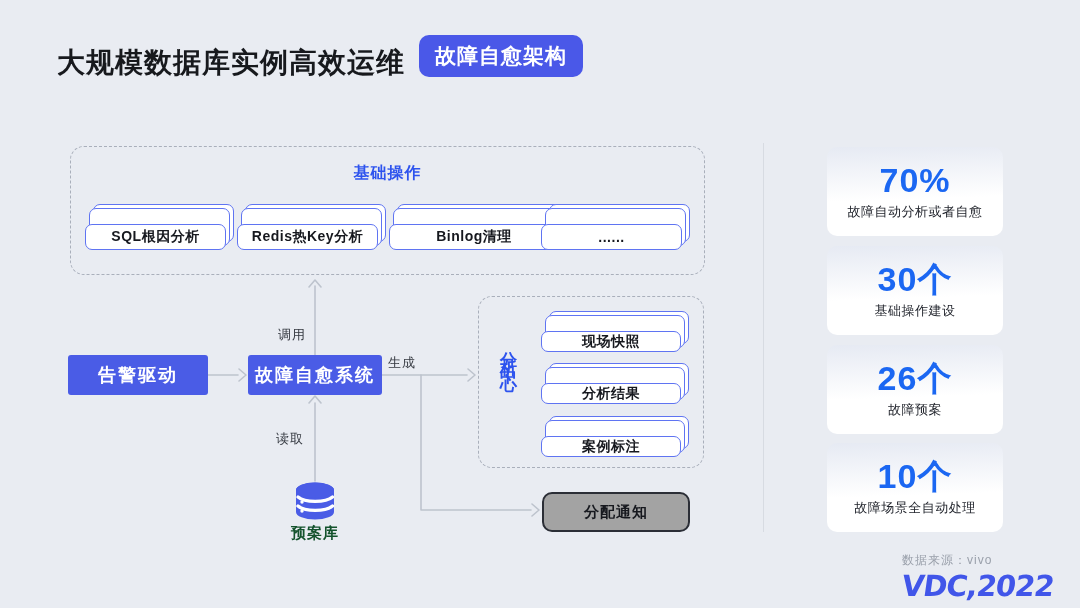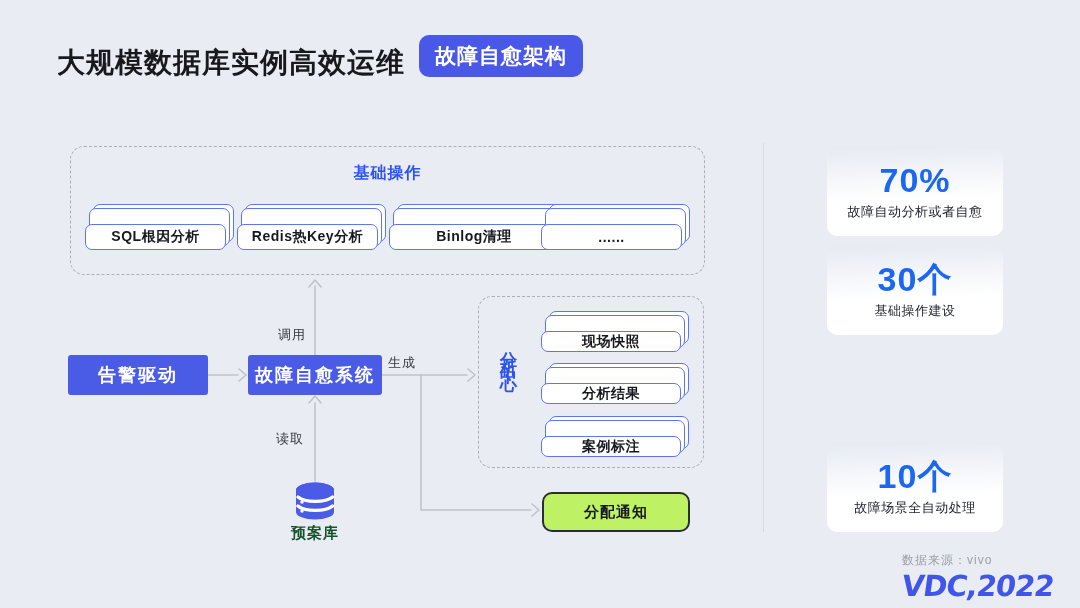--- a/index.html
+++ b/index.html
@@ -29,21 +29,21 @@
   .stack .l1 { transform:translate(8px,-8px); }
   .stack .l2 { transform:translate(4px,-4px); }
   .stack .face { display:flex; align-items:center; justify-content:center;
                  font-size:14px; font-weight:bold; color:#16181e; letter-spacing:0.5px;margin-top:12px; }
 
   
   .blue-box { position:absolute; background:#4a5ce6; color:#fff; display:flex; align-items:center;
               justify-content:center; font-size:18px; font-weight:bold; letter-spacing:2px; border-radius:3px; }
   .alert-box { left:68px; top:355px; width:140px; height:40px; }
   .heal-box  { left:248px; top:355px; width:134px; height:40px; }
-  .notify-box { position:absolute; left:542px; top:492px; width:148px; height:40px; background:#bef264;
+  .notify-box { position:absolute; left:542px; top:492px; width:148px; height:40px; background:#a3a3a3;
                 border:2px solid #2b2e36; border-radius:10px; display:flex; align-items:center;
                 justify-content:center; font-size:15px; font-weight:bold; color:#16181e; letter-spacing:1px; }
 
   
   .edge-label { position:absolute; font-size:13px; color:#33373f; font-weight:500; letter-spacing:1px; }
 
   
   .connectors { position:absolute; left:0; top:0; width:1080px; height:608px; pointer-events:none; }
   .connectors path, .connectors polyline { stroke:#bdc3cd; stroke-width:1.6; fill:none;
                                            stroke-linecap:round; stroke-linejoin:round; }
@@ -151,20 +151,24 @@
 
   <div class="stats-divider"></div>
   <div class="stat-card" style="top:147px;">
     <div class="stat-value">70%</div>
     <div class="stat-label">故障自动分析或者自愈</div>
   </div>
   <div class="stat-card" style="top:246px;">
     <div class="stat-value">30个</div>
     <div class="stat-label">基础操作建设</div>
   </div>
+  <div class="stat-card" style="top:345px;">
+    <div class="stat-value">26个</div>
+    <div class="stat-label">故障预案</div>
+  </div>
   <div class="stat-card" style="top:443px;">
     <div class="stat-value">10个</div>
     <div class="stat-label">故障场景全自动处理</div>
   </div>
 
   <div class="footer">
     <div class="footer-source">数据来源：vivo</div>
     <div class="footer-logo">VDC,2022</div>
   </div>
 

